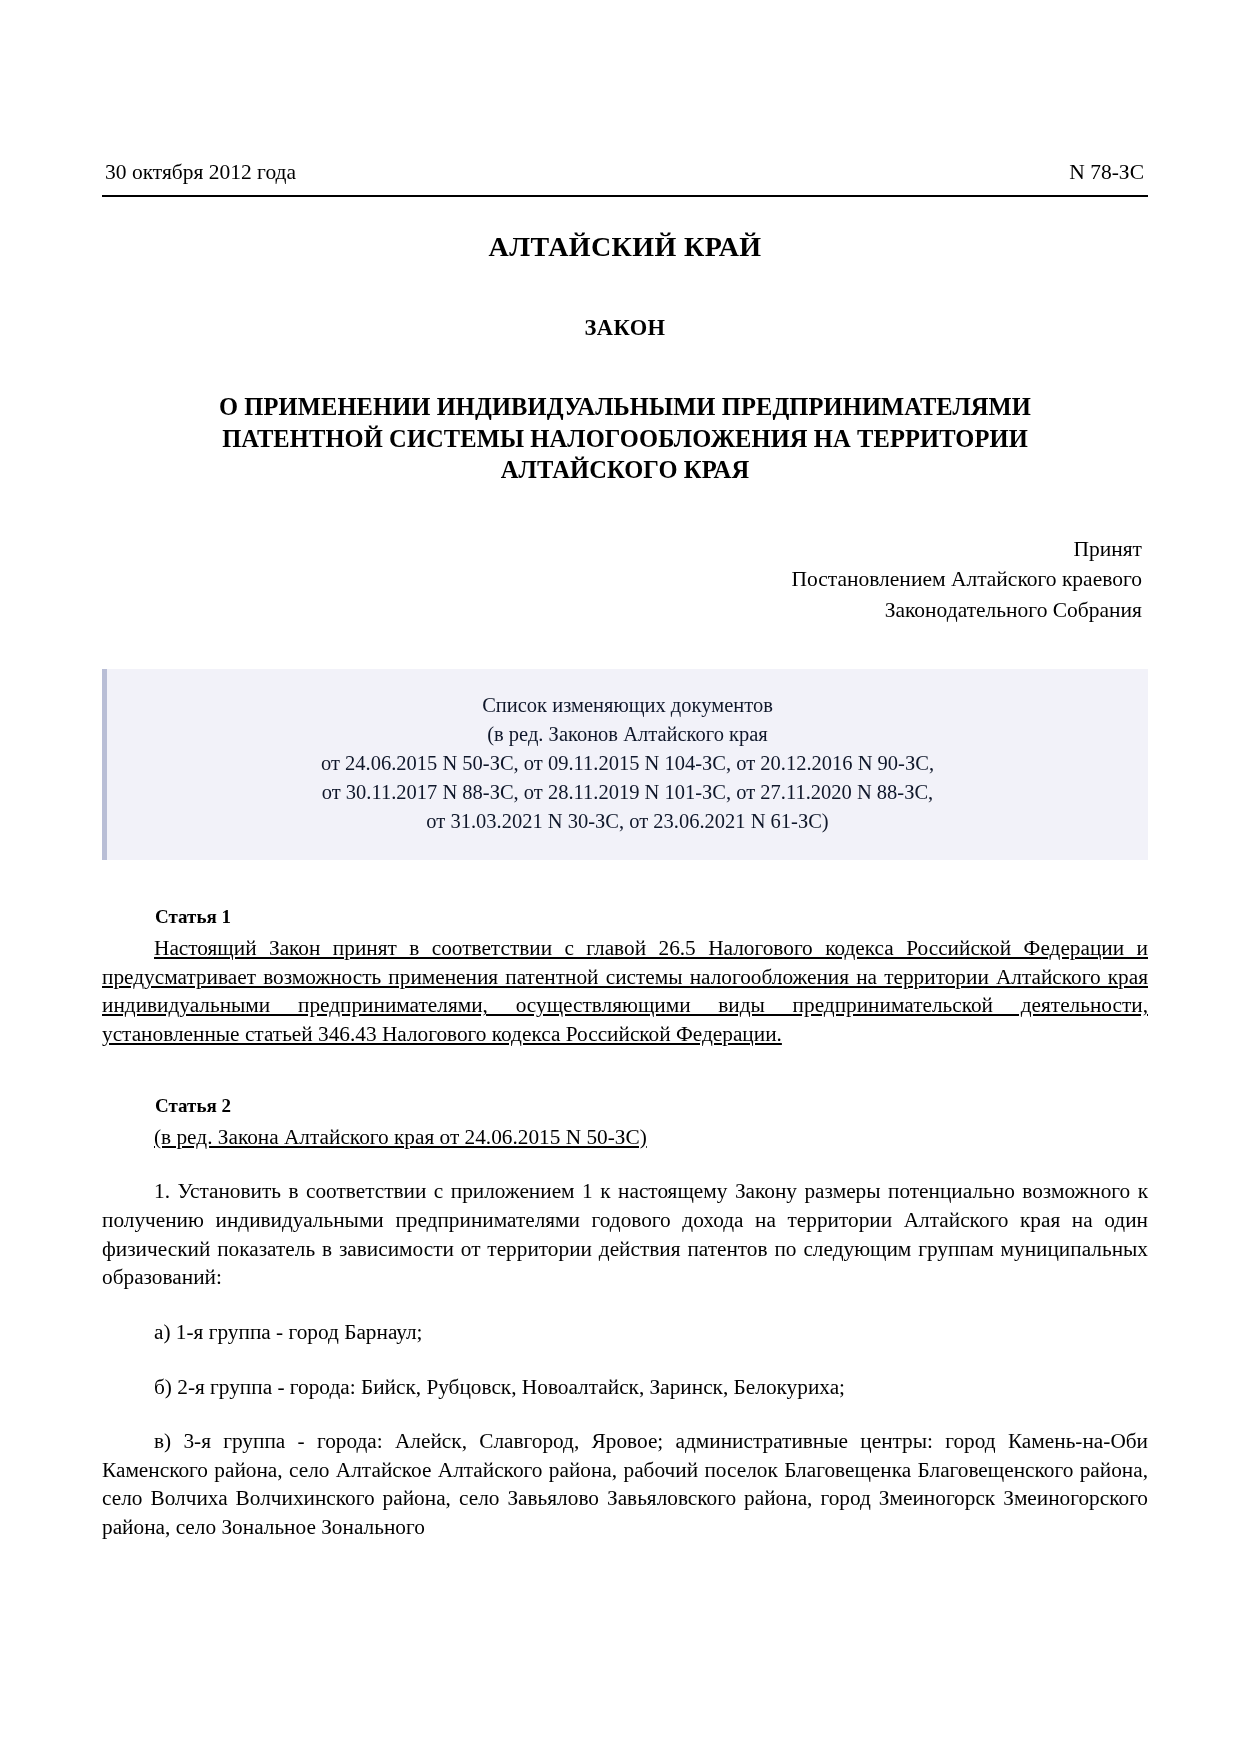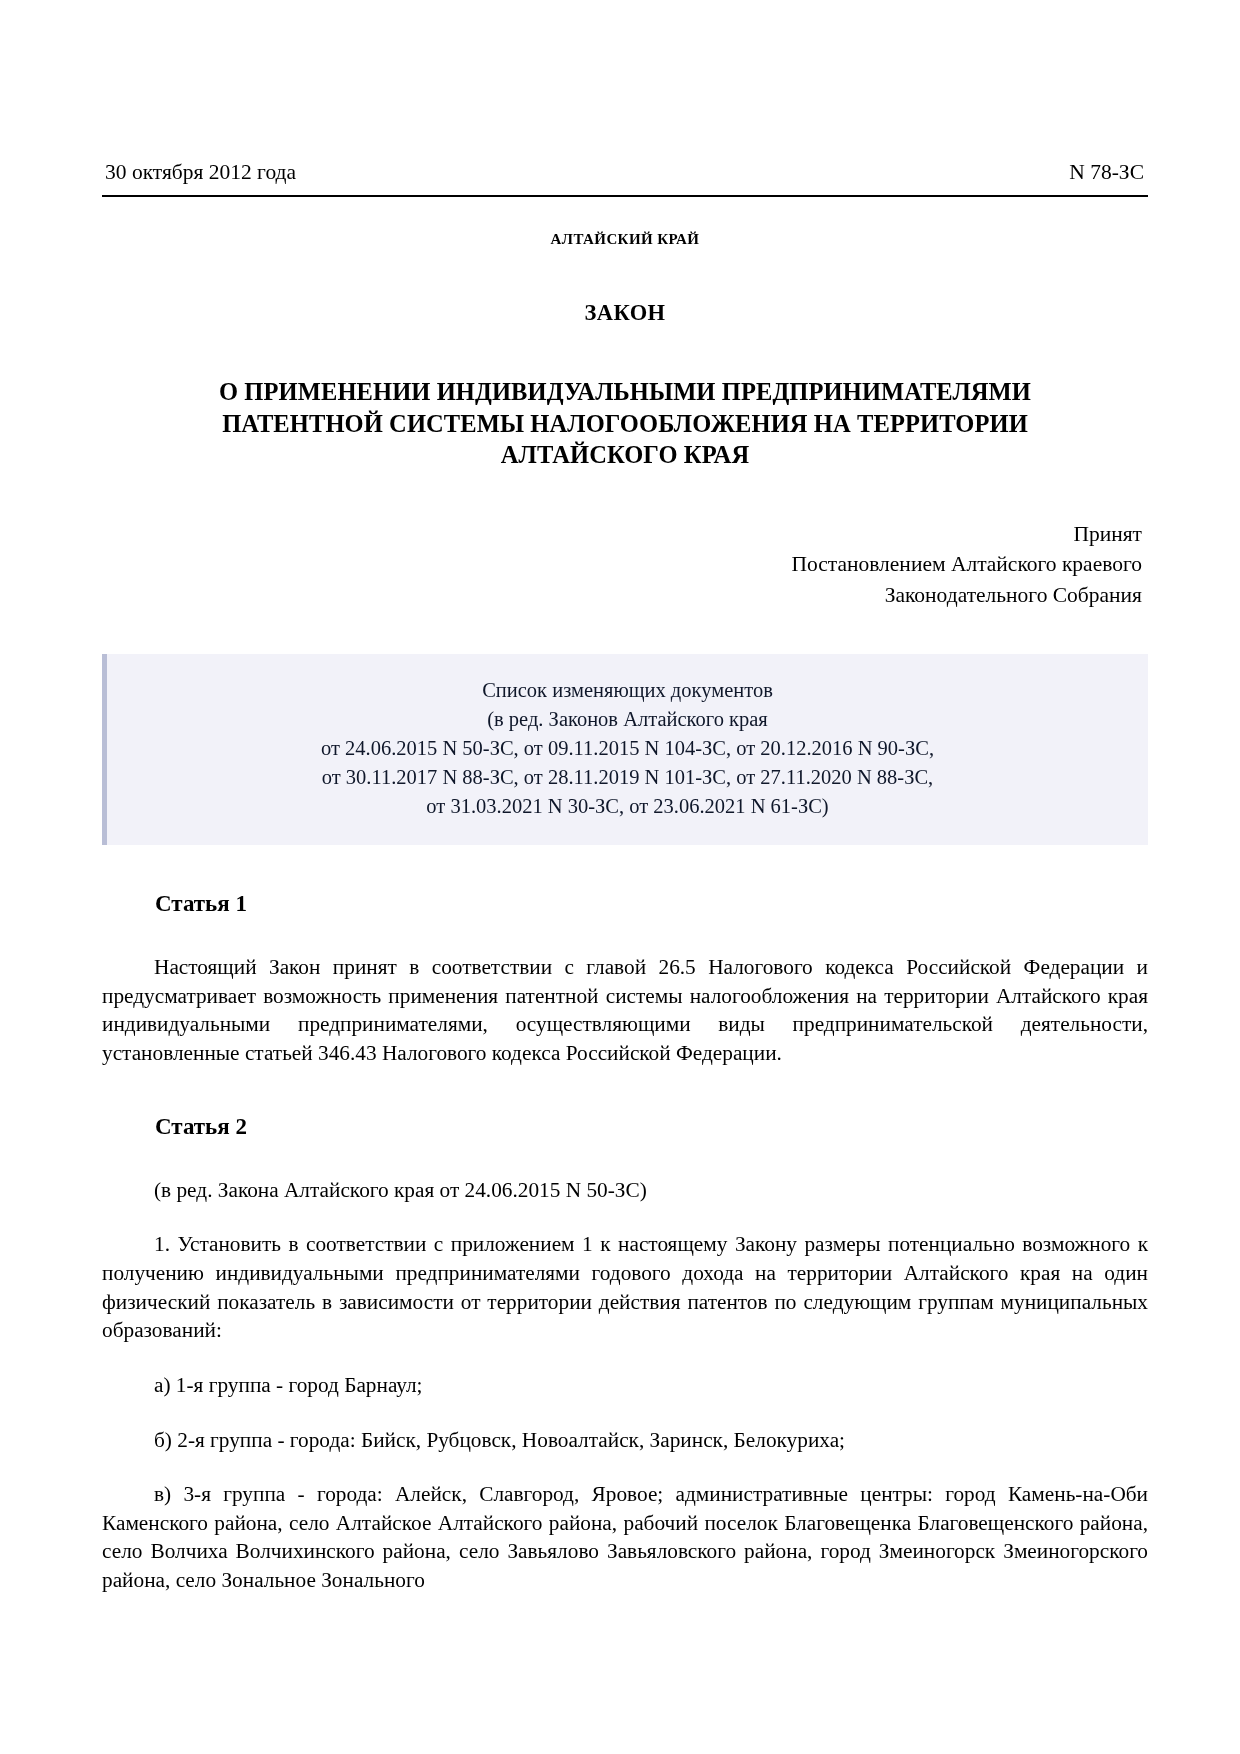--- a/index.html
+++ b/index.html
@@ -37,21 +37,21 @@
   .header-rule {
     border: 0;
     border-top: 2.2px solid #000000;
     margin: 0 0 34px 0;
     height: 0;
   }
 
   
   .title-block { text-align: center; }
   .title-region {
-    font-size: 15px;
+    font-size: 28px;
     font-weight: bold;
     letter-spacing: 0.4px;
     margin: 28px 0 0 0;
   }
   .title-kind {
     font-size: 22.5px;
     font-weight: bold;
     letter-spacing: 0.4px;
     margin: 52px 0 0 0;
   }
@@ -80,21 +80,21 @@
     border-left: 5px solid #b9bed6;
     color: #0f172a;
     text-align: center;
     font-size: 20.5px;
     line-height: 1.42;
   }
   .amend-line { display: block; }
 
   
   .article-heading {
-    font-size: 23px;
+    font-size: 19px;
     font-weight: bold;
     margin: 46px 0 0 53px;
   }
   .article-heading.tight { margin-bottom: 0; }
   .para {
     font-size: 21.3px;
     line-height: 1.345;
     text-align: justify;
     text-justify: inter-word;
     margin: 26px 0 0 0;
@@ -103,21 +103,21 @@
   }
   .para.note {
     text-indent: 52px;
     margin-top: 14px;
     text-align: left;
   }
   .para.item {
     text-align: left;
     text-indent: 52px;
   }
-  .para:first-of-type { margin-top: 36px; }
+  .para:first-of-type { margin-top: 6px; text-decoration: underline; }
 </style>
 </head>
 <body>
 
 <div class="page">
 
   <div class="doc-header">
     <span class="hdr-date">30 октября 2012 года</span>
     <span class="hdr-number">N 78-ЗС</span>
   </div>

